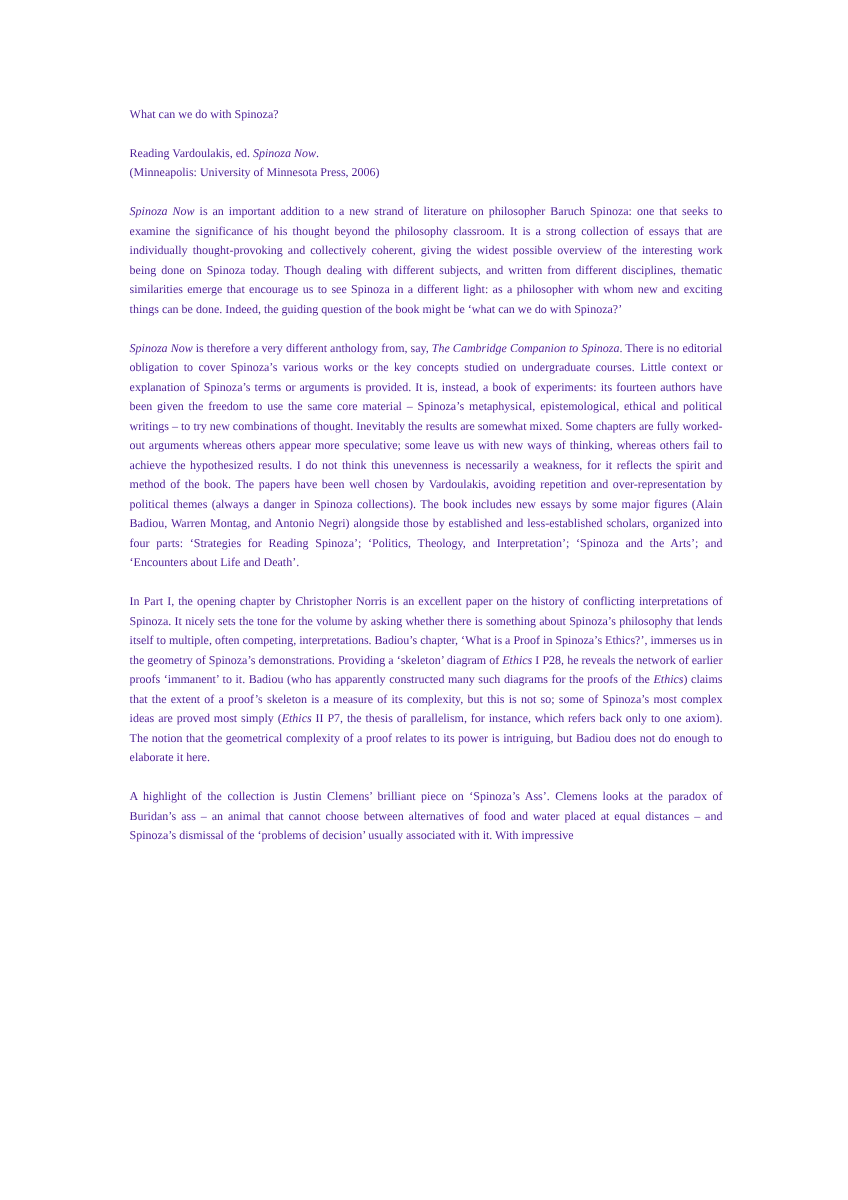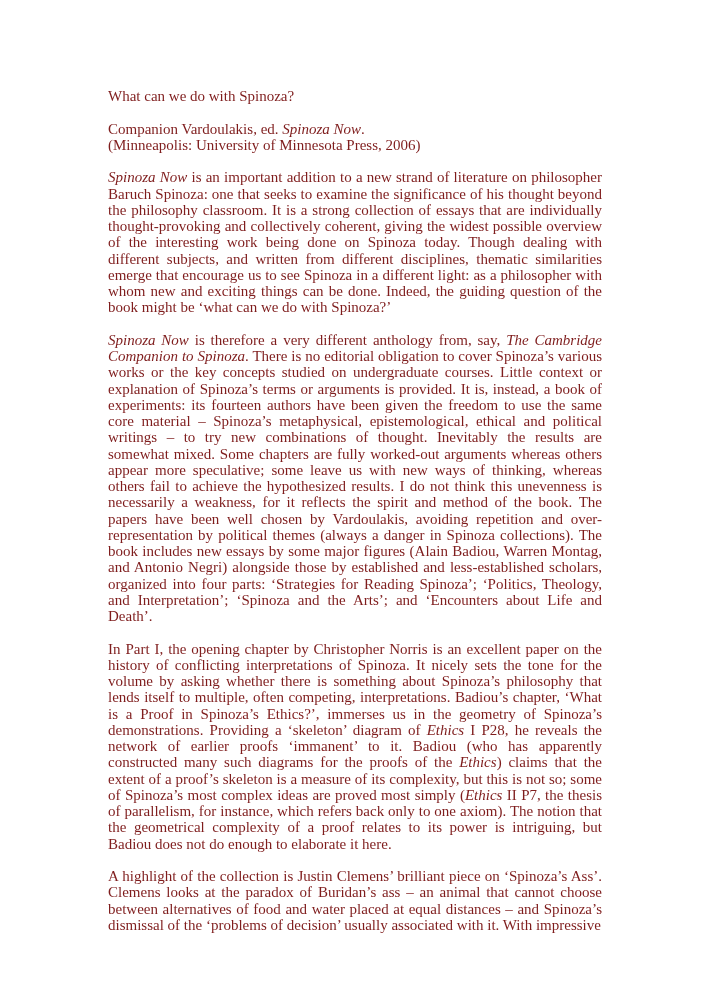--- a/index.html
+++ b/index.html
@@ -3,39 +3,39 @@
 <meta charset="utf-8">
 <style>
   html, body { margin: 0; padding: 0; background: #ffffff; }
   body { width: 707px; height: 1000px; overflow: hidden; position: relative; }
   .page {
     position: absolute;
     left: 108px;
     top: 88px;
     width: 494px;
     font-family: "Liberation Serif", "DejaVu Serif", serif;
-    font-size: 15px;
+    font-size: 10px;
     line-height: 16.25px;
-    color: #7f1d1d;
+    color: #4c1d95;
   }
   .page p { margin: 0; }
   .title { margin-bottom: 16.25px !important; }
   .citation { margin-bottom: 16.25px !important; }
   .body-para { text-align: justify; margin-bottom: 16.25px !important; }
   .body-para.last { margin-bottom: 0 !important; }
   em { }
 </style>
 </head>
 <body>
 
 <div class="page">
   <p class="title">What can we do with Spinoza?</p>
 
   <div class="citation">
-    <p><span>Companion Vardoulakis, ed. </span><em>Spinoza Now</em><span>.</span></p>
+    <p><span>Reading Vardoulakis, ed. </span><em>Spinoza Now</em><span>.</span></p>
     <p>(Minneapolis: University of Minnesota Press, 2006)</p>
   </div>
 
   <p class="body-para"><em>Spinoza Now</em><span> is an important addition to a new strand of literature on philosopher Baruch Spinoza: one that seeks to examine the significance of his thought beyond the philosophy classroom. It is a strong collection of essays that are individually thought-provoking and collectively coherent, giving the widest possible overview of the interesting work being done on Spinoza today. Though dealing with different subjects, and written from different disciplines, thematic similarities emerge that encourage us to see Spinoza in a different light: as a philosopher with whom new and exciting things can be done. Indeed, the guiding question of the book might be ‘what can we do with Spinoza?’</span></p>
   <p class="body-para"><em>Spinoza Now</em><span> is therefore a very different anthology from, say, </span><em>The Cambridge Companion to Spinoza</em><span>. There is no editorial obligation to cover Spinoza’s various works or the key concepts studied on undergraduate courses. Little context or explanation of Spinoza’s terms or arguments is provided. It is, instead, a book of experiments: its fourteen authors have been given the freedom to use the same core material – Spinoza’s metaphysical, epistemological, ethical and political writings – to try new combinations of thought. Inevitably the results are somewhat mixed. Some chapters are fully worked-out arguments whereas others appear more speculative; some leave us with new ways of thinking, whereas others fail to achieve the hypothesized results. I do not think this unevenness is necessarily a weakness, for it reflects the spirit and method of the book. The papers have been well chosen by Vardoulakis, avoiding repetition and over-representation by political themes (always a danger in Spinoza collections). The book includes new essays by some major figures (Alain Badiou, Warren Montag, and Antonio Negri) alongside those by established and less-established scholars, organized into four parts: ‘Strategies for Reading Spinoza’; ‘Politics, Theology, and Interpretation’; ‘Spinoza and the Arts’; and ‘Encounters about Life and Death’.</span></p>
   <p class="body-para"><span>In Part I, the opening chapter by Christopher Norris is an excellent paper on the history of conflicting interpretations of Spinoza. It nicely sets the tone for the volume by asking whether there is something about Spinoza’s philosophy that lends itself to multiple, often competing, interpretations. Badiou’s chapter, ‘What is a Proof in Spinoza’s Ethics?’, immerses us in the geometry of Spinoza’s demonstrations. Providing a ‘skeleton’ diagram of </span><em>Ethics</em><span> I P28, he reveals the network of earlier proofs ‘immanent’ to it. Badiou (who has apparently constructed many such diagrams for the proofs of the </span><em>Ethics</em><span>) claims that the extent of a proof’s skeleton is a measure of its complexity, but this is not so; some of Spinoza’s most complex ideas are proved most simply (</span><em>Ethics</em><span> II P7, the thesis of parallelism, for instance, which refers back only to one axiom). The notion that the geometrical complexity of a proof relates to its power is intriguing, but Badiou does not do enough to elaborate it here.</span></p>
   <p class="body-para last"><span>A highlight of the collection is Justin Clemens’ brilliant piece on ‘Spinoza’s Ass’. Clemens looks at the paradox of Buridan’s ass – an animal that cannot choose between alternatives of food and water placed at equal distances – and Spinoza’s dismissal of the ‘problems of decision’ usually associated with it. With impressive</span></p>
 </div>
 
 </body></html>

